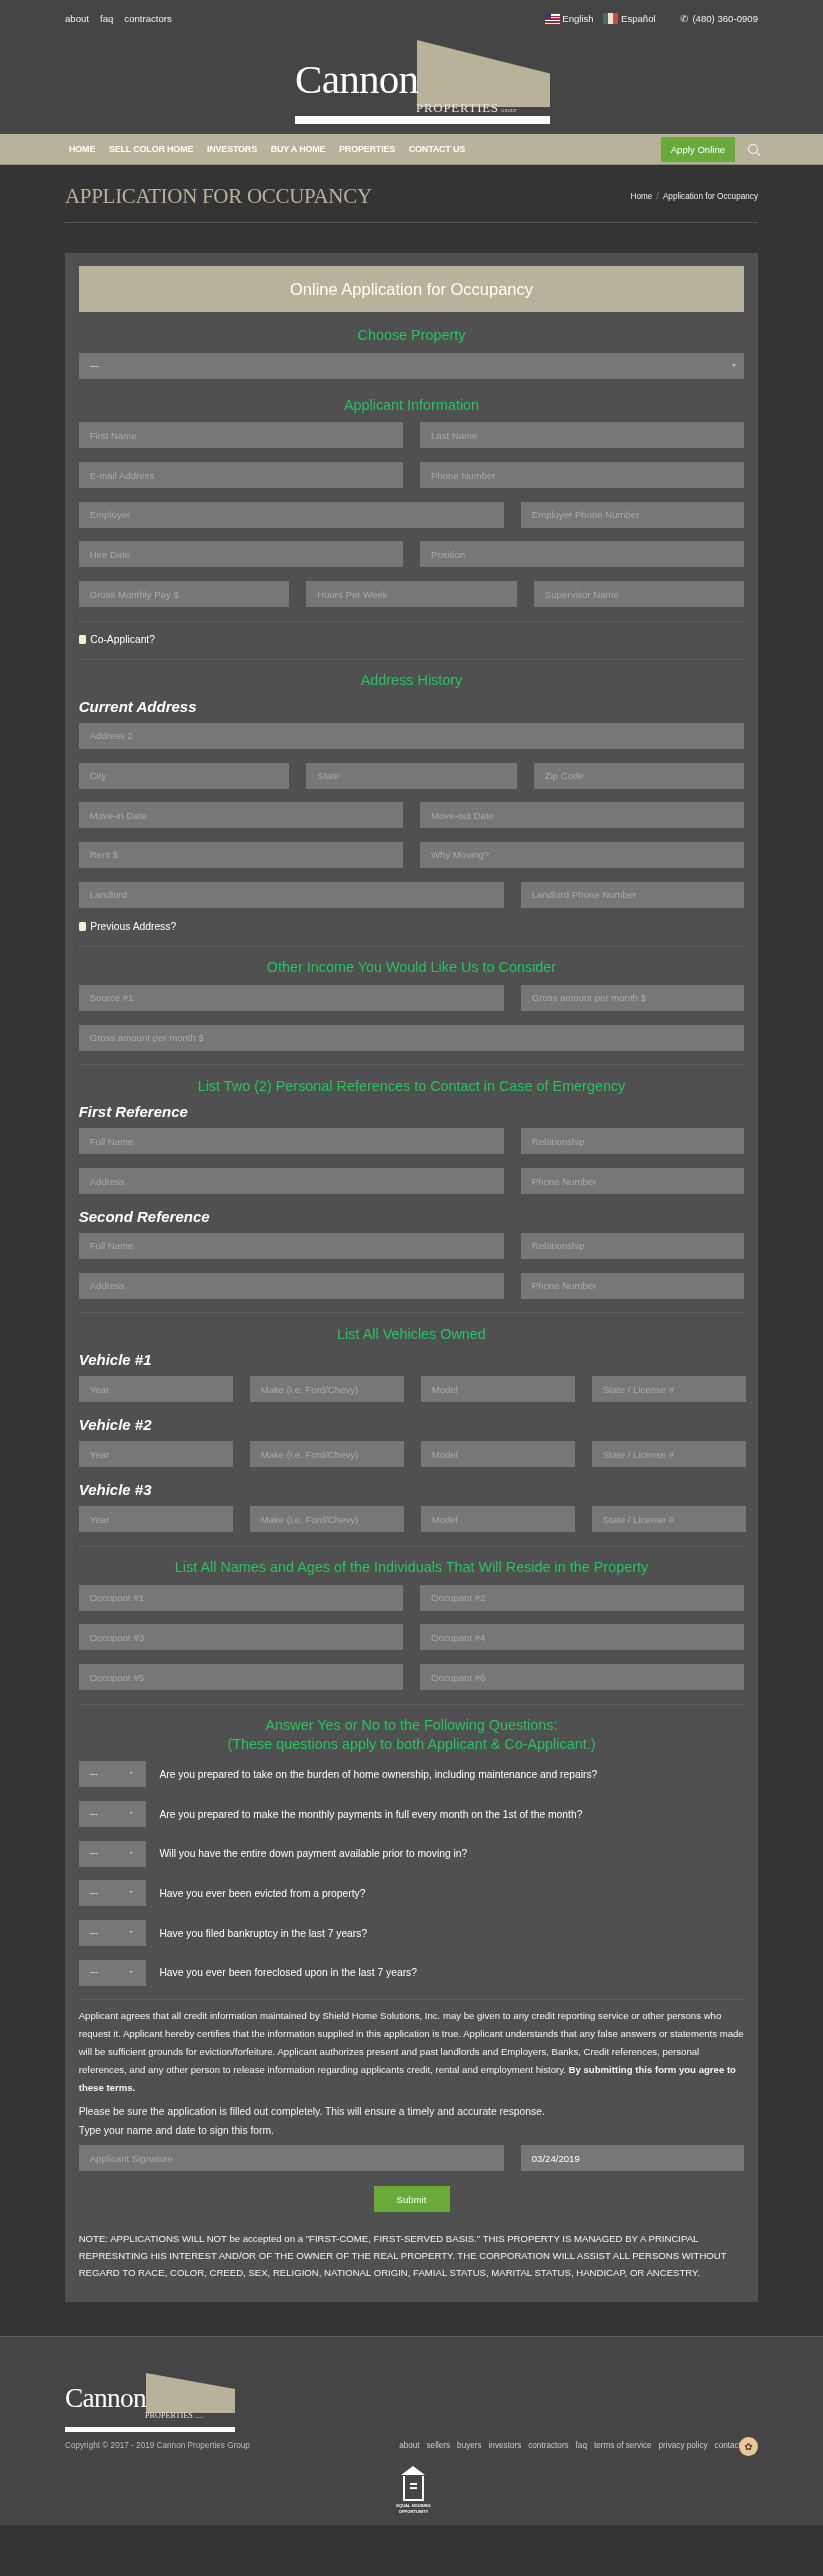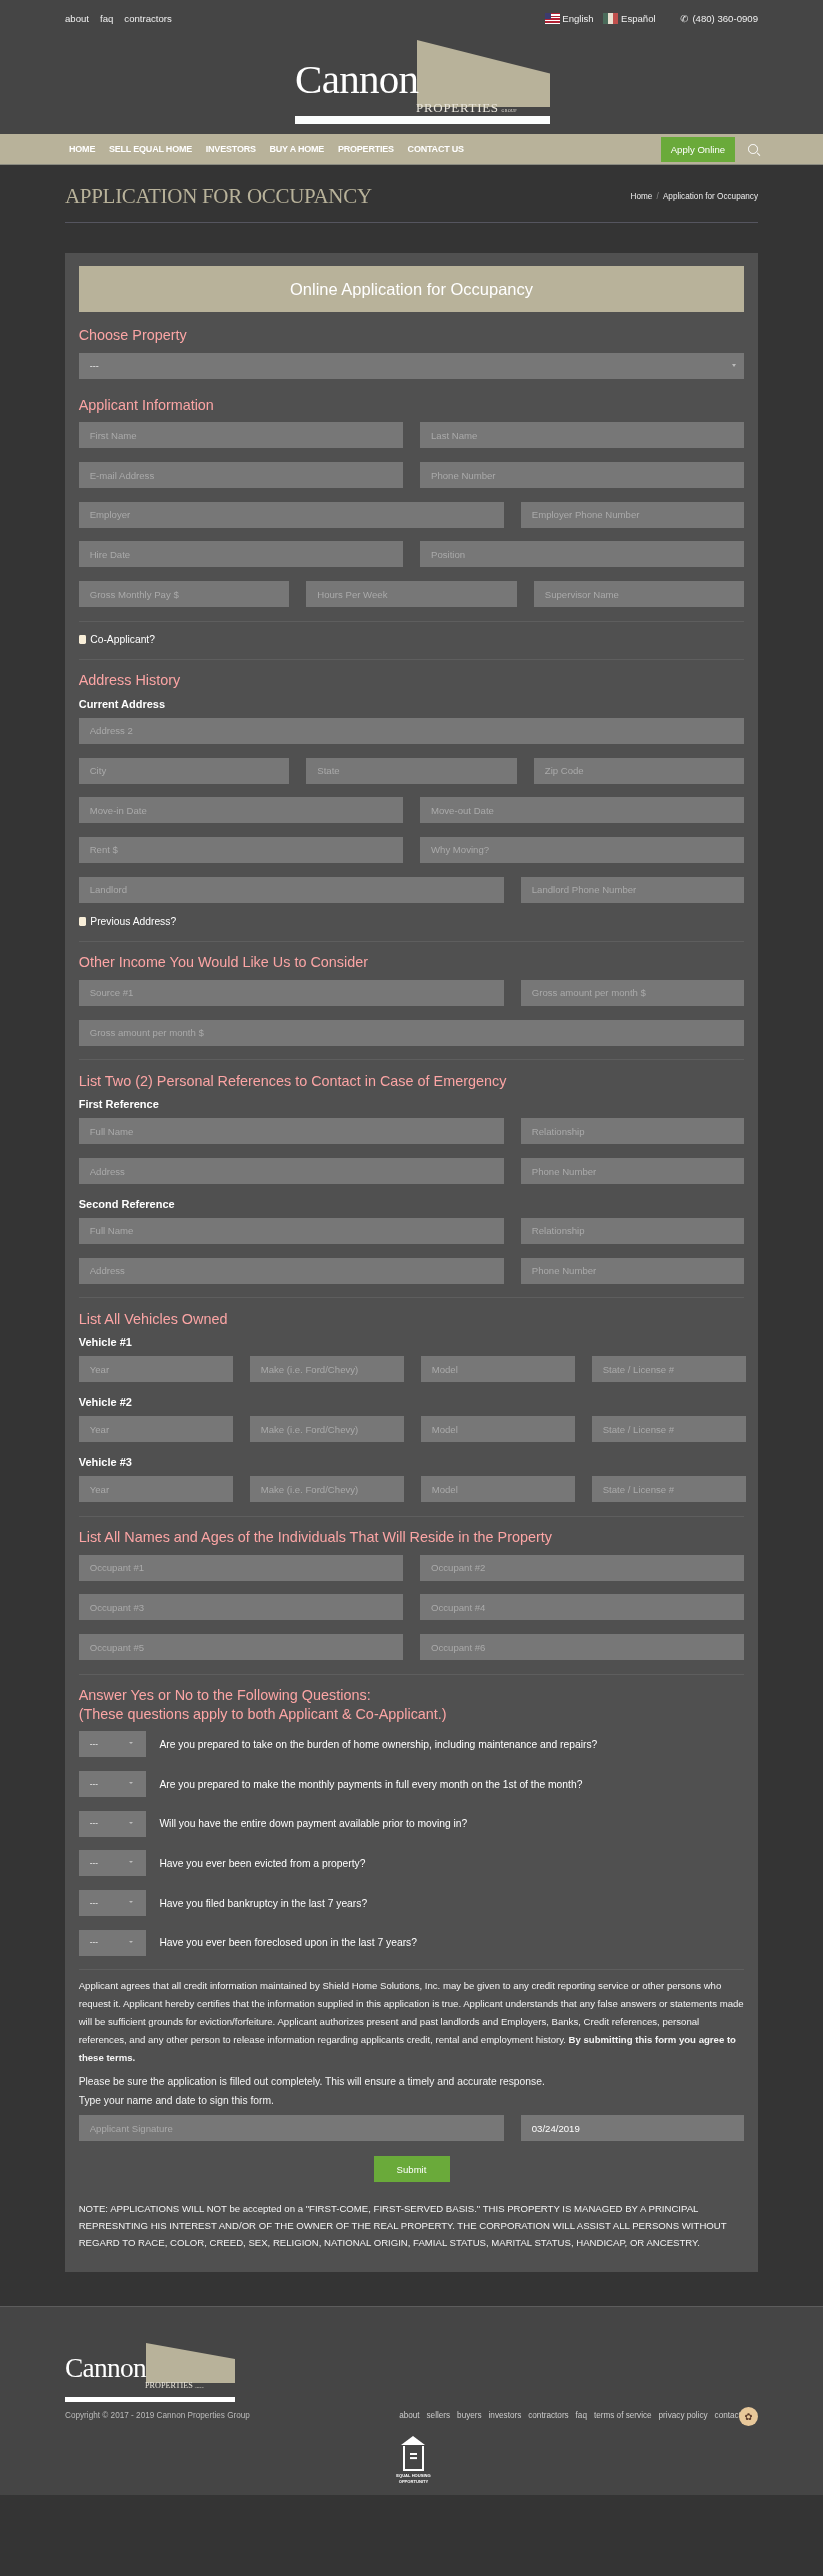--- a/index.html
+++ b/index.html
@@ -38,22 +38,22 @@
 
   
   .page-head { margin: 0 65px; height: 58px; display: flex; align-items: center; justify-content: space-between; border-bottom: 0.7px solid #55555f; padding-top: 6.9px; }
   .page-title { font-family: "Liberation Serif", serif; font-size: 21px; color: #b8b29a; letter-spacing: -0.3px; font-weight: normal; }
   .breadcrumb { font-size: 8.2px; color: #eee; }
   .breadcrumb .sep { color: #888; margin: 0 4.1px; }
 
   
   .panel { margin: 29.5px 65px 0; background: #505050; padding: 13.7px 13.7px 20.6px; }
   .banner { background: #b8b29a; height: 46px; display: flex; align-items: center; justify-content: center; font-size: 16.5px; color: #fff; }
-  h3.sec { text-align: left; font-weight: normal; font-size: 14.4px; color: #fca5a5; margin: 15px 0 9.6px; }
-  h4.sub { font-size: 11px; font-weight: bold; color: #fff; margin: 2.7px 0 8.2px; }
+  h3.sec { text-align: center; font-weight: normal; font-size: 14.4px; color: #22c55e; margin: 15px 0 9.6px; }
+  h4.sub { font-size: 15px; font-weight: bold; color: #fff; margin: 2.7px 0 8.2px; font-style: italic; }
   .row { display: flex; gap: 17px; margin-bottom: 13.7px; }
   .field { height: 26px; background: #777; border: none; color: #ddd; font-size: 9.6px; padding: 0 11px; font-family: "Liberation Sans", sans-serif; flex: 1; outline: none; }
   .field::placeholder { color: #aaa; }
   .w-wide { flex: 2.0; }
   .w-narrow { flex: 1; }
   .select { position: relative; height: 26px; background: #777; display: flex; align-items: center; padding: 0 11px; color: #eee; font-size: 9px; }
   .select .caret { position: absolute; right: 8.2px; top: 11px; width: 0; height: 0; border-left: 2.7px solid transparent; border-right: 2.7px solid transparent; border-top: 3.4px solid #bbb; }
   hr.div { border: none; border-top: 1.4px solid #5e5e5e; margin: 2.7px 0 12.3px; }
   .check { display: flex; align-items: center; gap: 4.1px; font-size: 10.3px; margin: 11px 0 13.7px; }
   .box { width: 7.5px; height: 9px; background: #f8eed8; border-radius: 1.4px; }
@@ -119,21 +119,21 @@
     <div class="roof"></div>
     <div class="cannon">Cannon</div>
     <div class="props"><span>PROPERTIES</span><span class="group">GROUP</span></div>
     <div class="bar"></div>
   </div>
 </div>
 
 <div class="nav">
   <div class="nav-items">
     <a href="#">HOME</a>
-    <a href="#">SELL EQUAL HOME</a>
+    <a href="#">SELL COLOR HOME</a>
     <a href="#">INVESTORS</a>
     <a href="#">BUY A HOME</a>
     <a href="#">PROPERTIES</a>
     <a href="#">CONTACT US</a>
   </div>
   <div class="nav-right">
     <button class="apply-btn">Apply Online</button>
     <span class="search-icon"></span>
   </div>
 </div>

